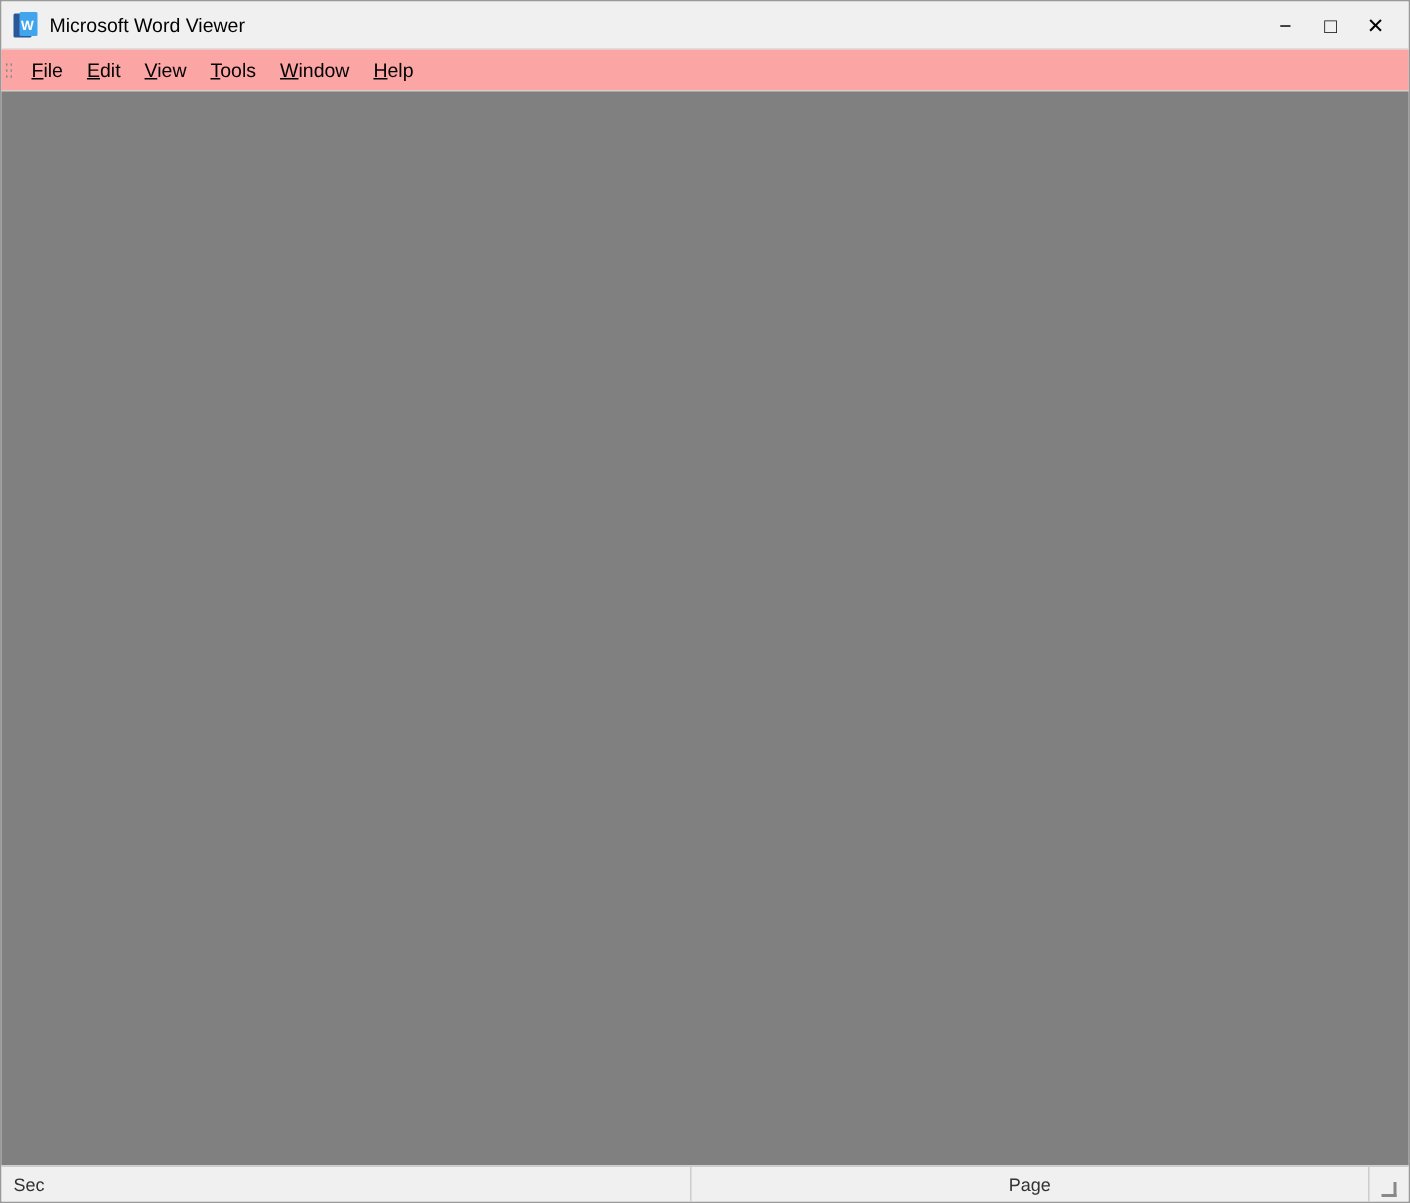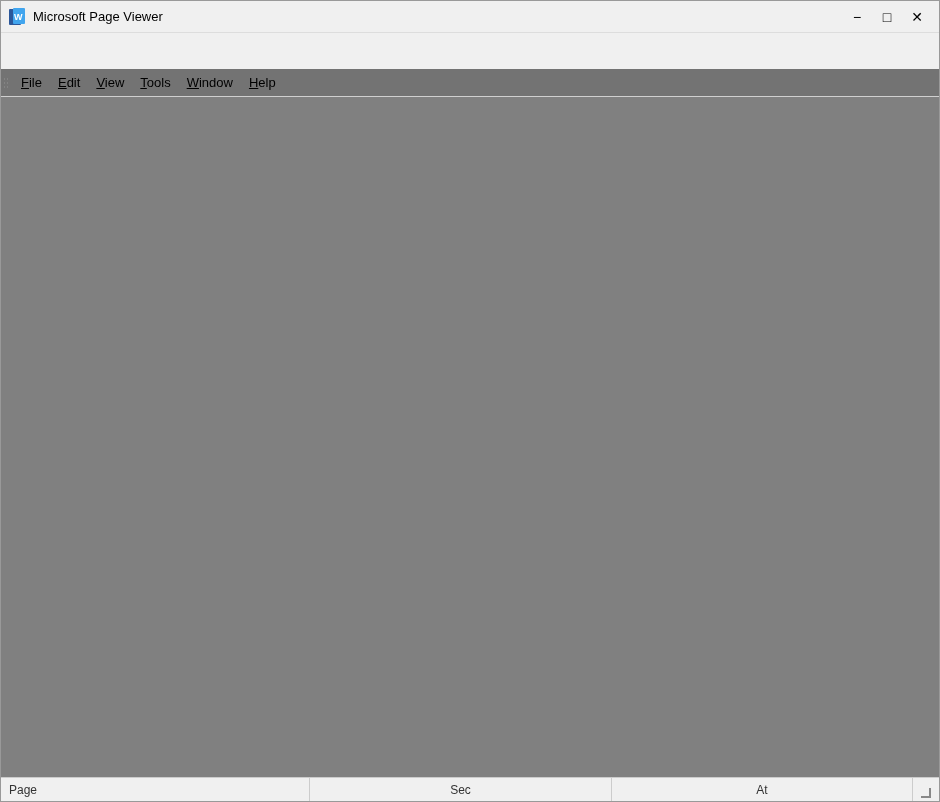--- a/index.html
+++ b/index.html
@@ -80,27 +80,26 @@
       align-items: center;
       justify-content: center;
       font-size: 14px;
       color: #000;
       padding: 0;
     }
 
     
     .menu-bar {
       height: 28px;
-      background: #737373;
+      background: #fca5a5;
       display: flex;
       align-items: center;
       padding: 0 2px;
       flex-shrink: 0;
       border-bottom: 1px solid #d0d0d0;
-      margin-top: 36px;
     }
 
     .menu-bar-gripper {
       width: 6px;
       height: 20px;
       margin-right: 4px;
       display: flex;
       flex-direction: column;
       justify-content: center;
       gap: 2px;
@@ -189,21 +188,21 @@
   <div class="title-bar">
     <div class="title-bar-left">
       <div class="app-icon">
 
         <svg viewBox="0 0 18 18" xmlns="http://www.w3.org/2000/svg">
           <rect x="1" y="1" width="12" height="16" fill="#2B579A" rx="1"></rect>
           <rect x="5" y="0" width="12" height="16" fill="#41A5EE" rx="1"></rect>
           <text x="6" y="12" font-size="9" font-weight="bold" fill="white" font-family="Arial">W</text>
         </svg>
       </div>
-      <span class="title-text">Microsoft Page Viewer</span>
+      <span class="title-text">Microsoft Word Viewer</span>
     </div>
     <div class="title-bar-controls">
       <button class="window-btn">−</button>
       <button class="window-btn">□</button>
       <button class="window-btn close">✕</button>
     </div>
   </div>
 
   <div class="menu-bar">
     <div class="menu-bar-gripper">
@@ -224,21 +223,20 @@
     <div class="menu-item"><u>E</u>dit</div>
     <div class="menu-item"><u>V</u>iew</div>
     <div class="menu-item"><u>T</u>ools</div>
     <div class="menu-item"><u>W</u>indow</div>
     <div class="menu-item"><u>H</u>elp</div>
   </div>
 
   <div class="content-area"></div>
 
   <div class="status-bar">
+    <div class="status-section">Sec</div>
     <div class="status-section">Page</div>
-    <div class="status-section">Sec</div>
-    <div class="status-section">At</div>
     <div class="status-bar-resize">
       <div class="resize-icon"></div>
     </div>
   </div>
 
 </div>
 
 </body></html>

